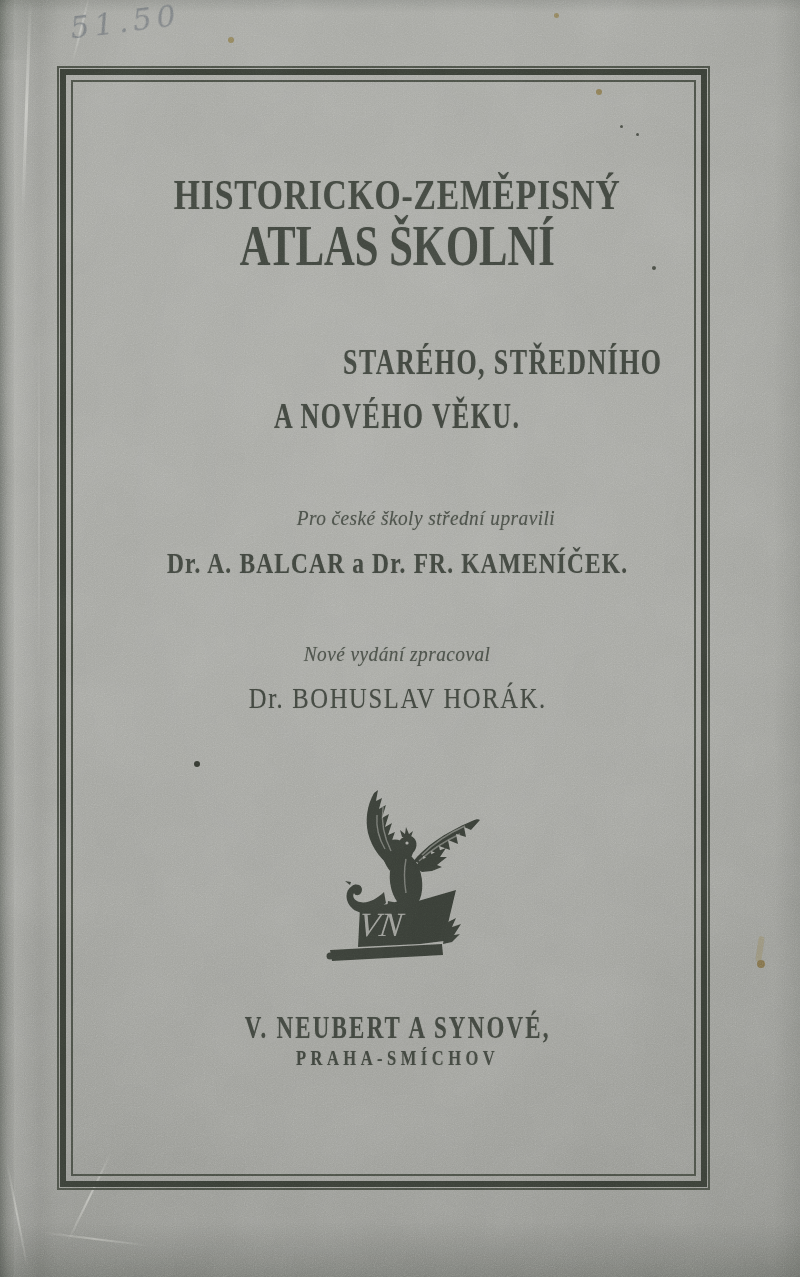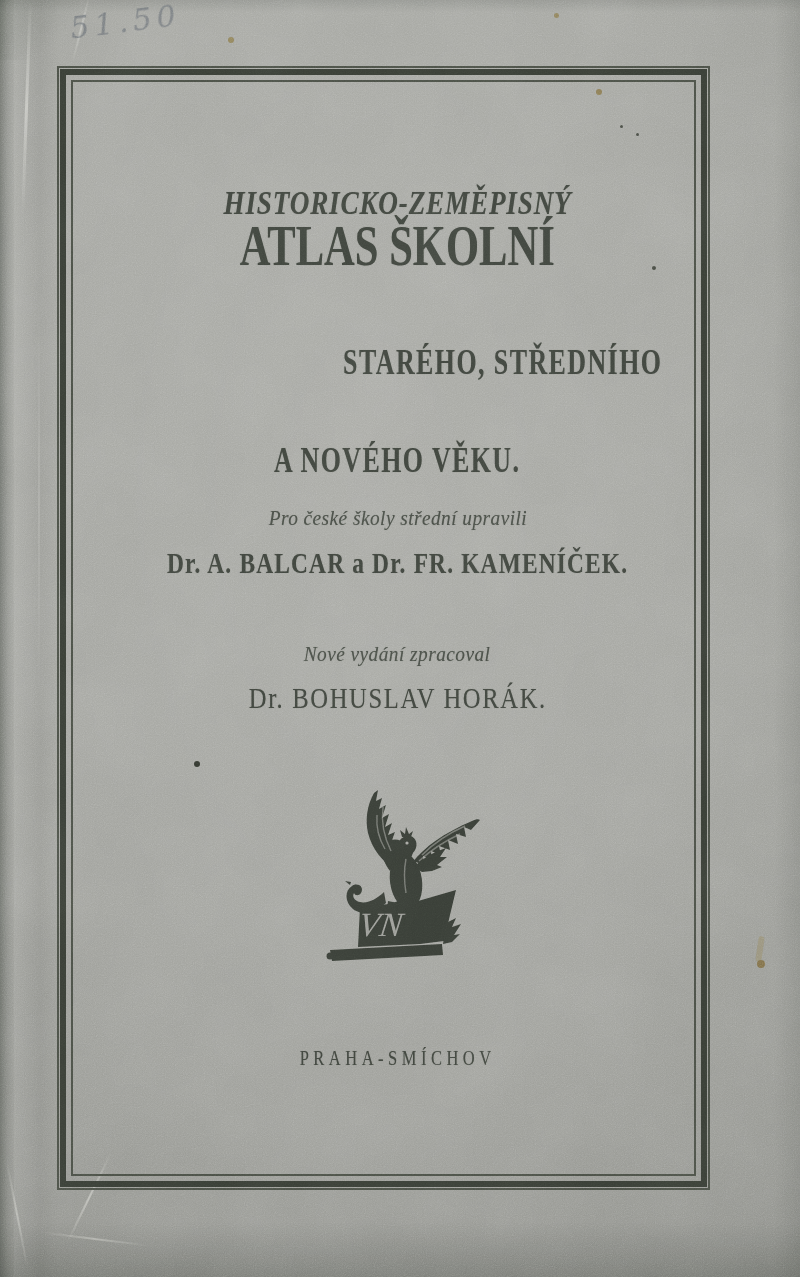--- a/index.html
+++ b/index.html
@@ -34,40 +34,40 @@
   
   .frame{position:absolute;left:57px;top:66px;width:653px;height:1124px;
     border:2px solid #4a4f46;box-sizing:border-box;padding:1px;}
   .frame-mid{width:100%;height:100%;border:6px solid #383d35;box-sizing:border-box;padding:5px;}
   .frame-in{width:100%;height:100%;border:2px solid #4a4f46;box-sizing:border-box;}
   
   .content{position:absolute;left:71px;top:66px;width:653px;height:1124px;text-align:center;}
   .line{position:absolute;left:0;width:100%;text-align:center;white-space:nowrap;line-height:1;
     text-shadow:0 0 1px rgba(58,63,55,0.45);}
   .sq{display:inline-block;transform-origin:50% 50%;}
-  .t1{top:120px;font-size:34px;font-weight:bold;letter-spacing:1px;font-style:italic;}
+  .t1{top:108px;font-size:42px;font-weight:bold;letter-spacing:1px;}
   .t1 .sq{transform:scaleX(0.80);}
   .t2{top:152px;font-size:56px;font-weight:bold;}
   .t2 .sq{transform:scaleX(0.76);}
   .t3{top:278px;font-size:36px;font-weight:bold;letter-spacing:2px;text-align:right;}
   .t3 .sq{transform:scaleX(0.72);}
-  .t4{top:332px;font-size:36px;font-weight:bold;letter-spacing:2px;margin-top:44px;}
+  .t4{top:332px;font-size:36px;font-weight:bold;letter-spacing:2px;}
   .t4 .sq{transform:scaleX(0.72);}
   .it{font-style:italic;font-weight:normal;color:#484d46;}
-  .e1{top:441px;font-size:22px;letter-spacing:0.5px;}
+  .e1{top:441px;font-size:22px;letter-spacing:0.5px;margin-left:28px;}
   .e1 .sq{transform:scaleX(0.88);}
   .e2{top:482px;font-size:30px;font-weight:bold;letter-spacing:1.5px;}
   .e2 .sq{transform:scaleX(0.78);}
   .r1{top:577px;font-size:22px;letter-spacing:0.5px;}
   .r1 .sq{transform:scaleX(0.88);}
   .r2{top:617px;font-size:30px;font-weight:normal;letter-spacing:2px;}
   .r2 .sq{transform:scaleX(0.82);}
   .p1{top:946px;font-size:31px;font-weight:bold;letter-spacing:3px;}
   .p1 .sq{transform:scaleX(0.74);}
-  .p2{top:981px;font-size:22px;font-weight:normal;letter-spacing:6px;}
+  .p2{top:981px;font-size:22px;font-weight:bold;letter-spacing:6px;}
   .p2 .sq{transform:scaleX(0.75);}
   .emblem{position:absolute;left:250px;top:723px;width:162px;height:180px;}
   
   .pencil{position:absolute;left:70px;top:4px;font-size:30px;font-style:italic;
     letter-spacing:5px;color:rgba(88,94,104,0.55);transform:rotate(-7deg);
     filter:blur(0.4px);font-family:"DejaVu Serif",serif;}
   
   .speck{position:absolute;border-radius:50%;}
   .noise{position:absolute;left:0;top:0;mix-blend-mode:overlay;opacity:0.28;pointer-events:none;}
   .mottle{position:absolute;left:0;top:0;mix-blend-mode:soft-light;opacity:0.45;pointer-events:none;}
@@ -155,20 +155,21 @@
         <path d="M55,26 C54,38 57,50 63,60"></path>
         <path d="M100,66 C112,54 127,44 143,37"></path>
         <path d="M97,72 C109,61 123,52 138,45"></path>
         <path d="M84,70 C82,80 82,92 84,104"></path>
       </g>
       <circle cx="85" cy="54" r="1.6" fill="#a4a5a0"></circle>
 
       <text x="78" y="147" text-anchor="middle" font-family="Liberation Serif, DejaVu Serif, serif" font-size="34" font-style="italic" fill="#9a9b96" transform="skewX(-8)">VN</text>
     </svg>
 
+    <div class="line p1"><span class="sq">V. NEUBERT A SYNOVÉ,</span></div>
     <div class="line p2"><span class="sq">PRAHA-SMÍCHOV</span></div>
   </div>
 
   <div class="speck" style="left:228px;top:37px;width:6px;height:6px;background:#8b7b4e;opacity:.85;"></div>
   <div class="speck" style="left:554px;top:13px;width:5px;height:5px;background:#8b7b4e;opacity:.8;"></div>
   <div class="speck" style="left:596px;top:89px;width:6px;height:6px;background:#86764a;opacity:.9;"></div>
   <div class="speck" style="left:620px;top:125px;width:3px;height:3px;background:#4a4e46;"></div>
   <div class="speck" style="left:636px;top:133px;width:3px;height:3px;background:#4a4e46;"></div>
   <div class="speck" style="left:652px;top:266px;width:4px;height:4px;background:#474b43;"></div>
   <div class="speck" style="left:194px;top:761px;width:6px;height:6px;background:#33372f;"></div>

